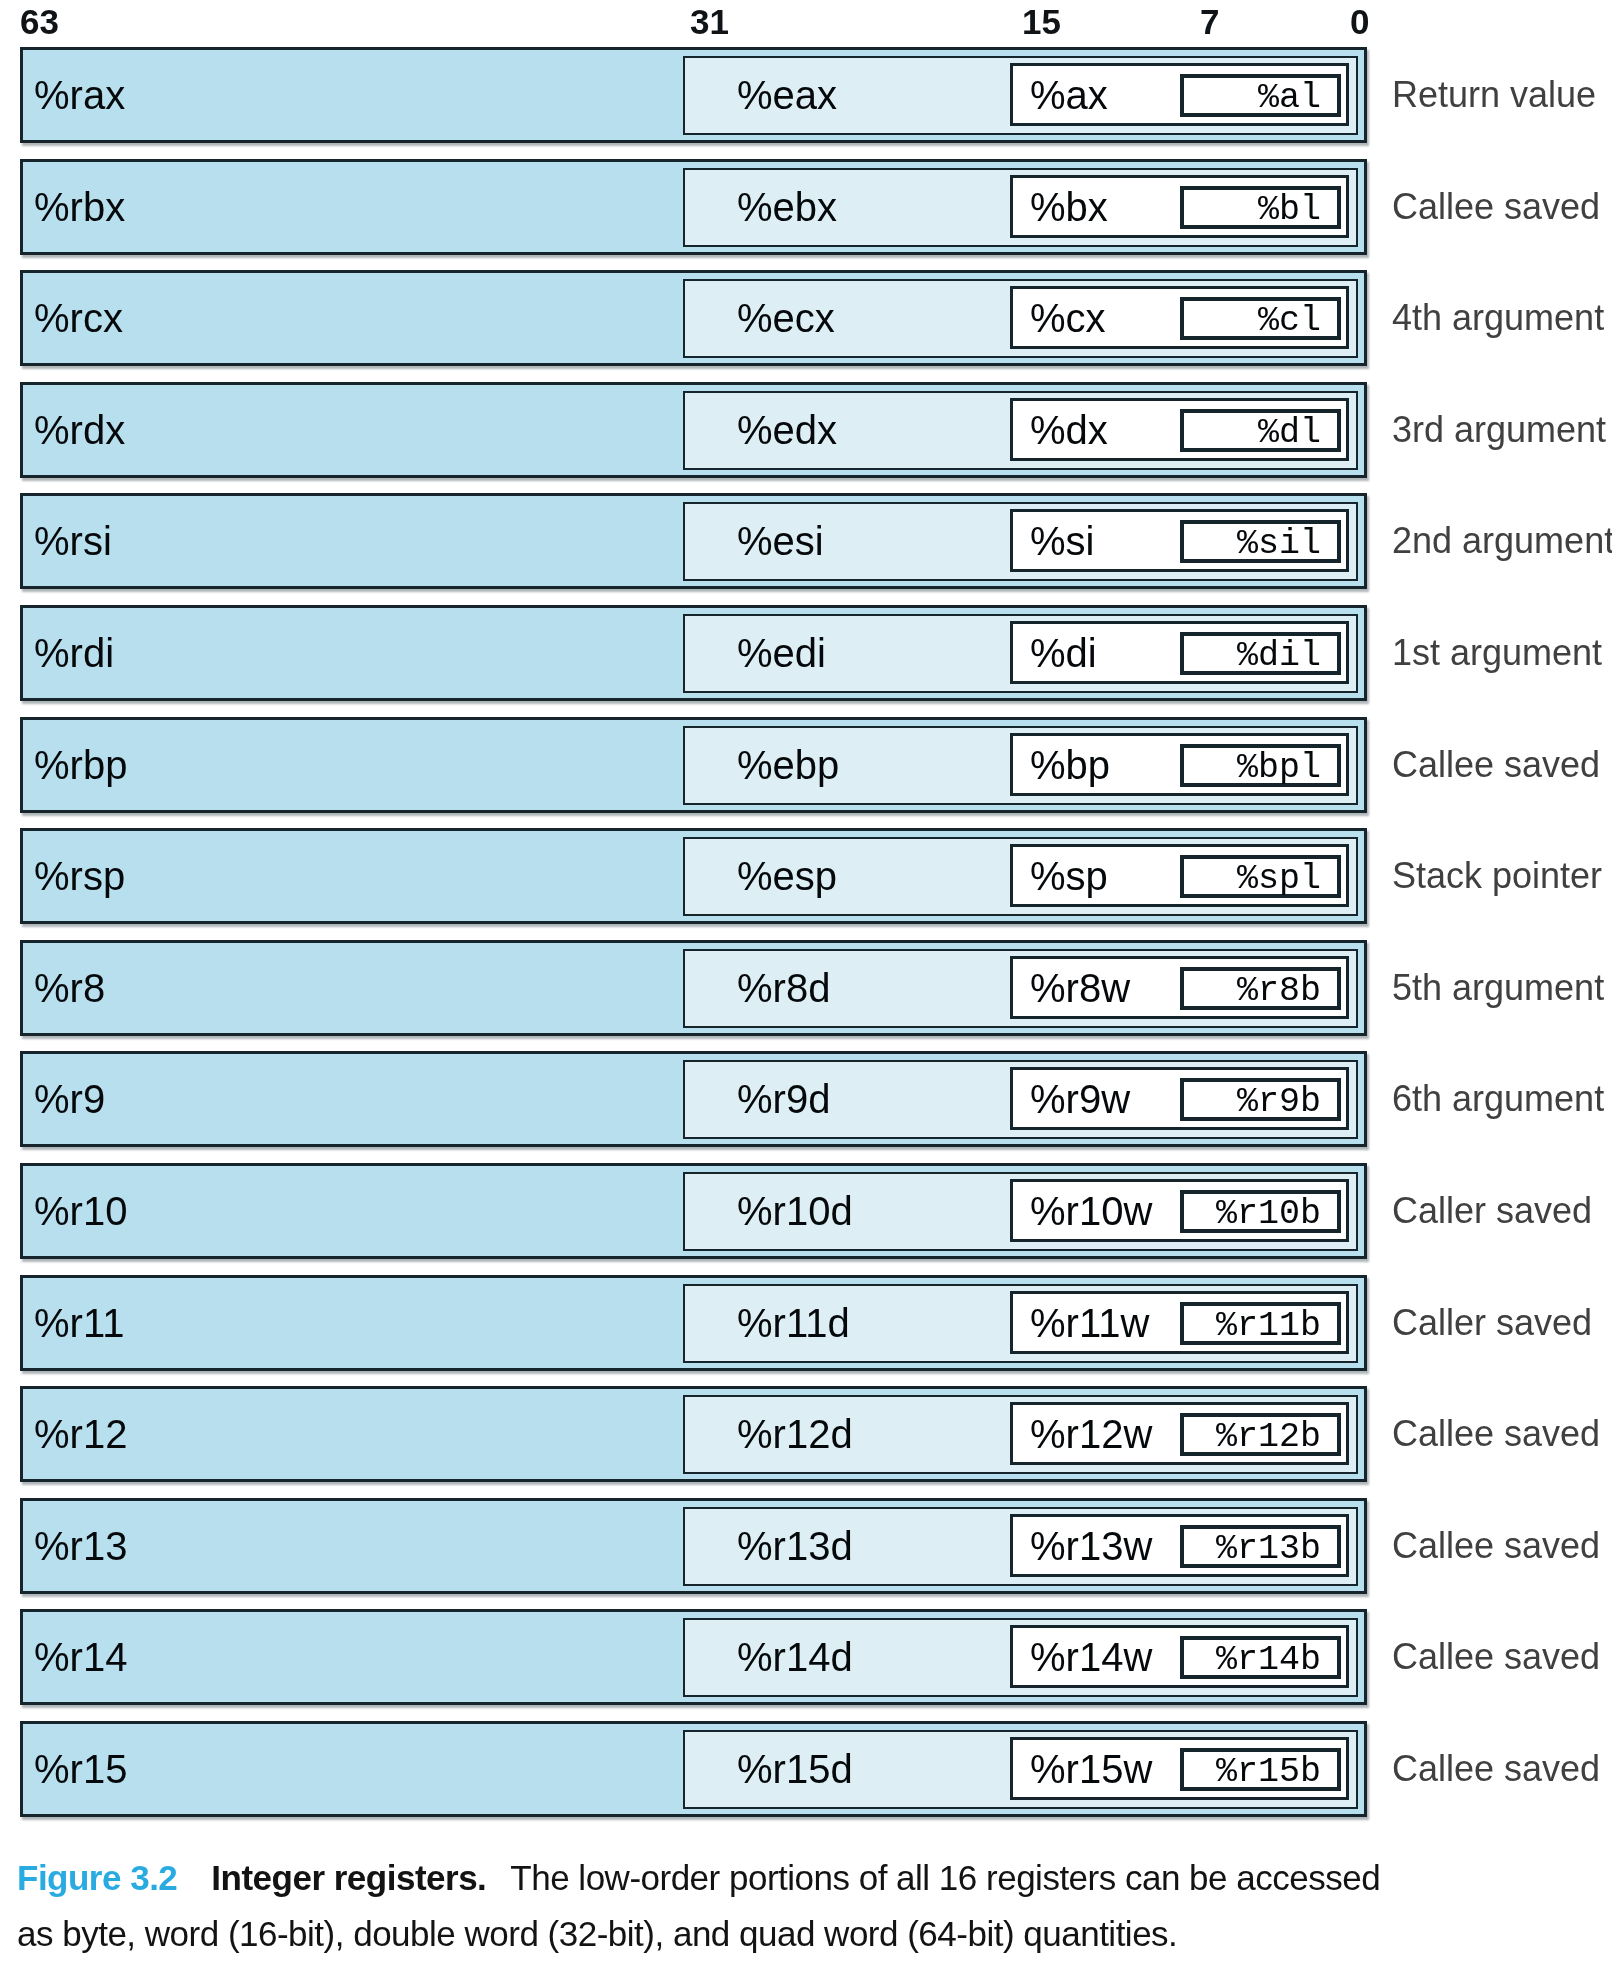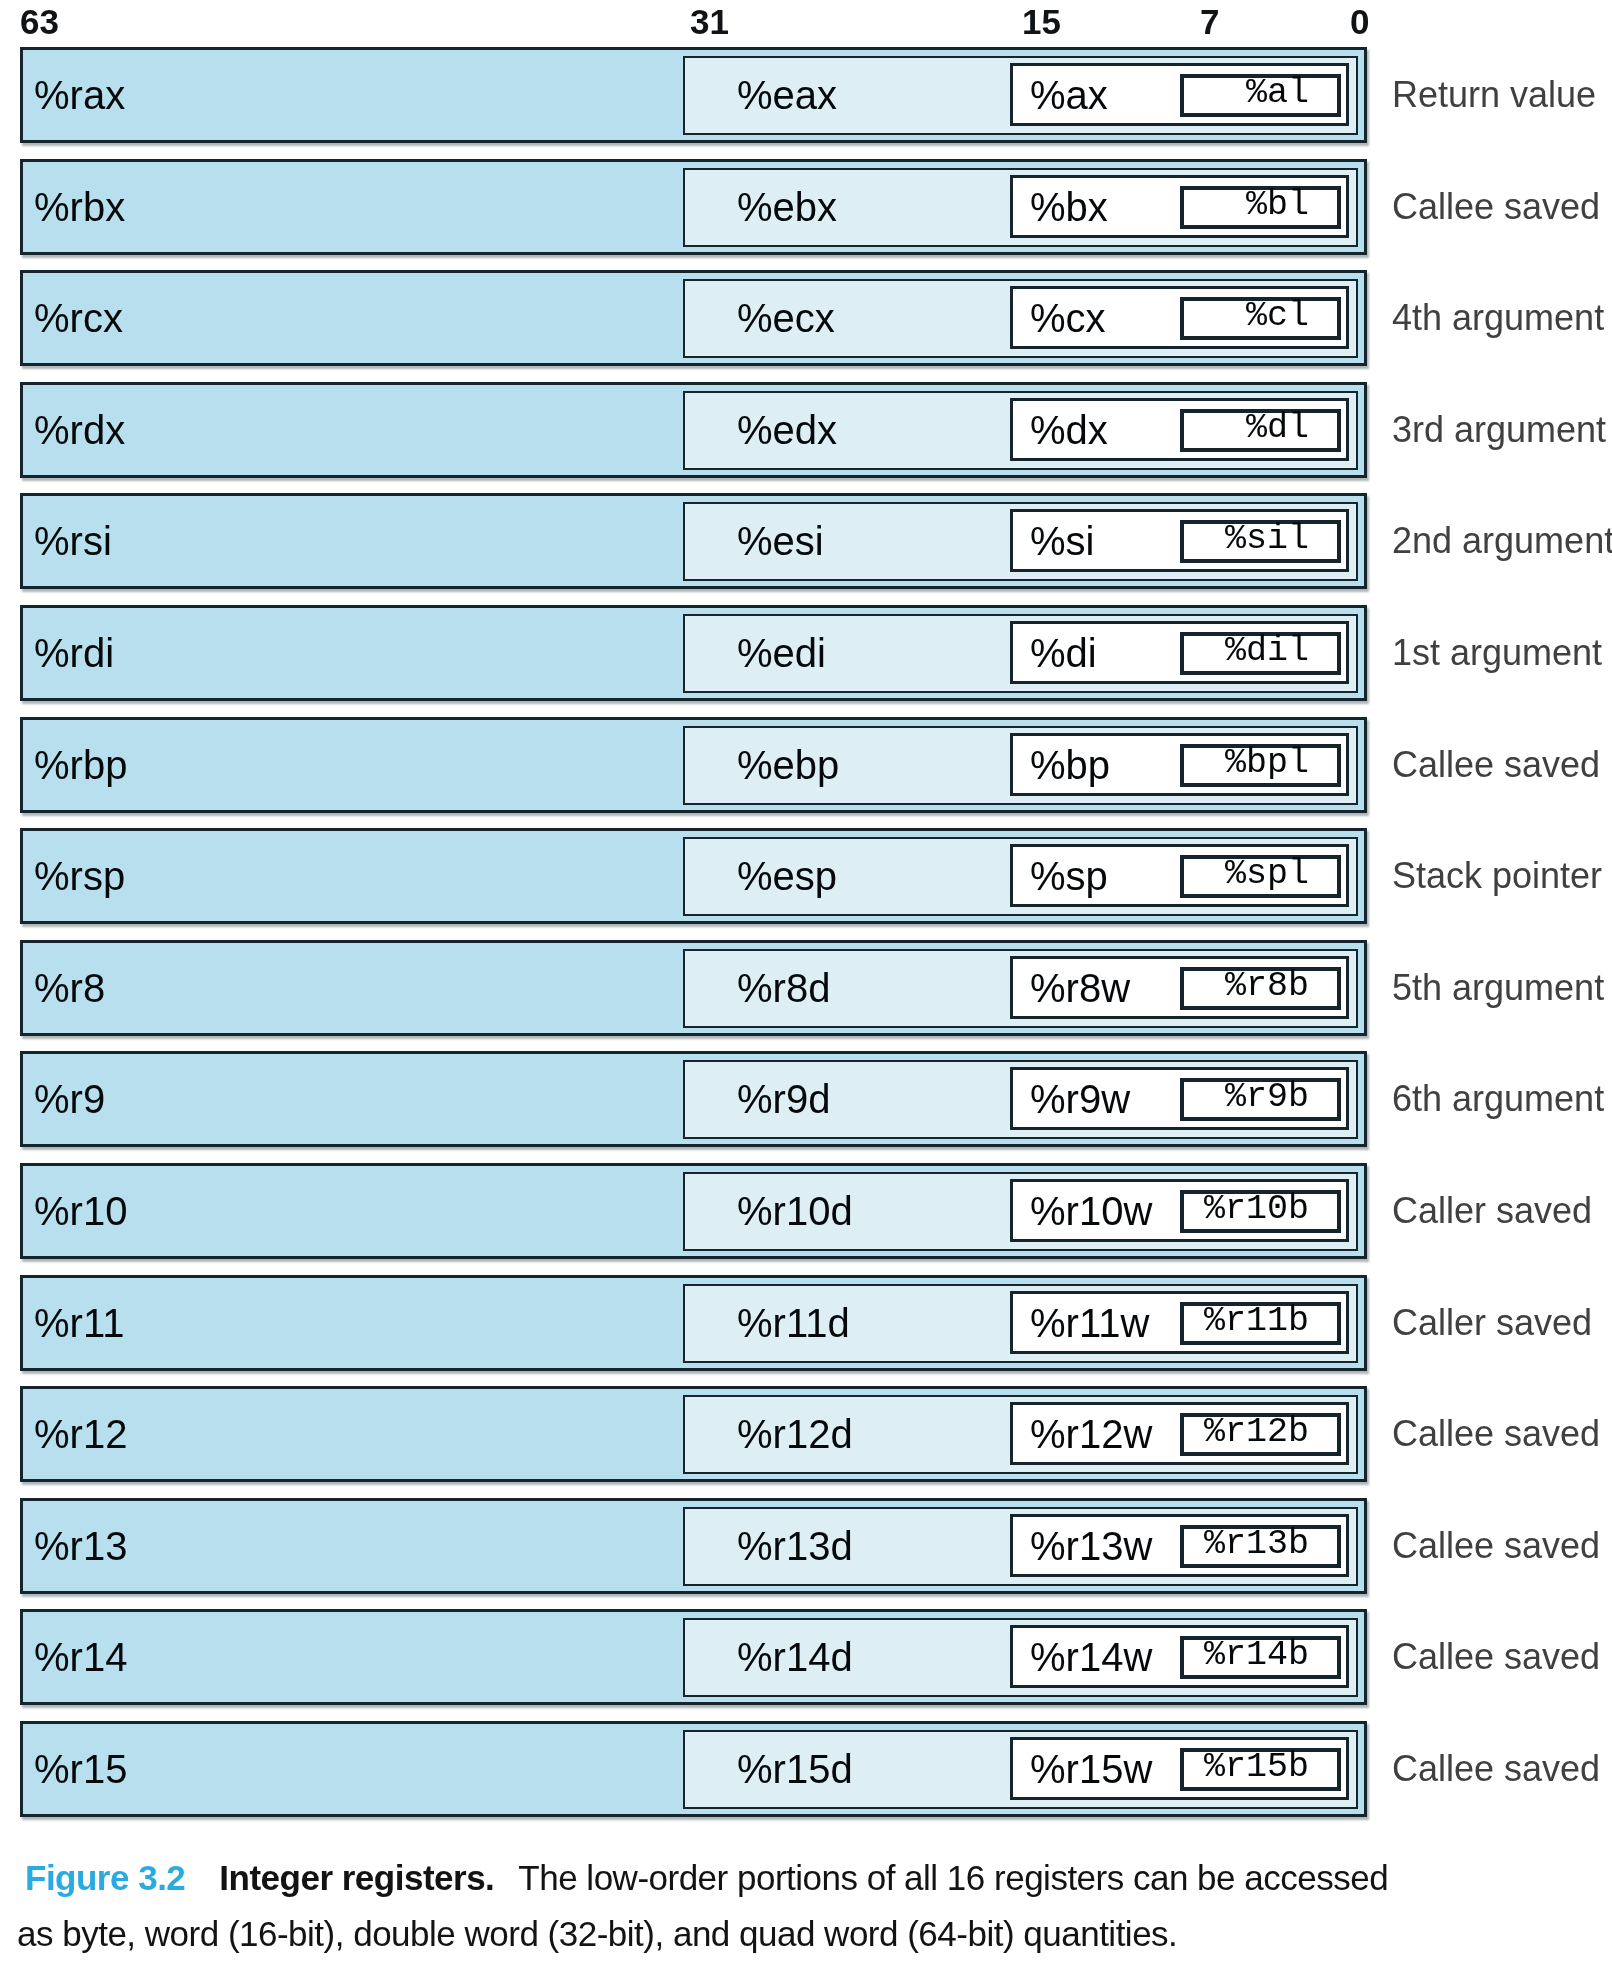--- a/index.html
+++ b/index.html
@@ -46,22 +46,22 @@
   }
   .b16{
     left:1010px;top:16px;width:339px;height:63px;
     background:#ffffff;
     border:3px solid var(--line);
   }
   .b8{
     left:1180px;top:27px;width:161px;height:43px;
     background:#ffffff;
     border:4px solid var(--line);
-    display:flex;align-items:flex-end;justify-content:flex-end;
-    padding-right:28px;
+    display:flex;align-items:flex-start;justify-content:flex-end;
+    padding-right:16px;
   }
   .reglabel{
     position:absolute;top:0;height:96px;
     display:flex;align-items:center;
     font-family:Liberation Sans, sans-serif;
     font-size:40px;color:#06090b;white-space:pre;
   }
   .l64{left:34px;}
   .l32{left:737px;}
   .l16{left:1030px;}
@@ -73,21 +73,21 @@
   .desc{
     position:absolute;left:1392px;top:0;height:96px;
     display:flex;align-items:center;
     font-size:36px;color:#404040;white-space:pre;
   }
   
   .caption{
     position:absolute;left:17px;top:1850px;width:1580px;
     font-size:35px;line-height:56px;letter-spacing:-0.5px;color:#131313;
   }
-  .cap-tag{color:var(--cap-blue);font-weight:700;margin-right:34px;margin-left:8px;}
+  .cap-tag{color:var(--cap-blue);font-weight:700;margin-right:34px;}
   .cap-title{font-weight:700;margin-right:24px;}
 </style>
 </head>
 <body>
 
 <div id="page">
 
   <div class="ruler">
     <span class="bit-63">63</span>
     <span class="bit-31">31</span>

